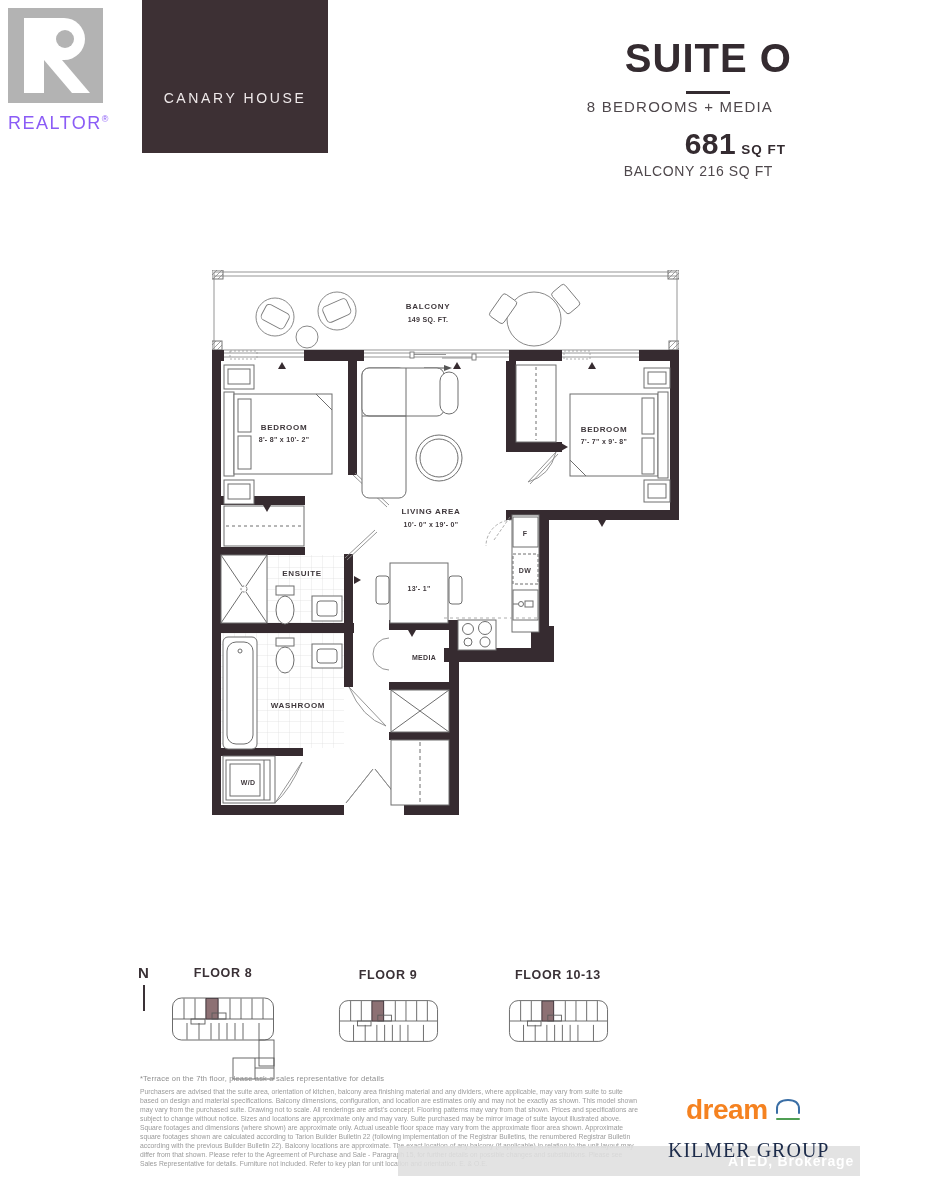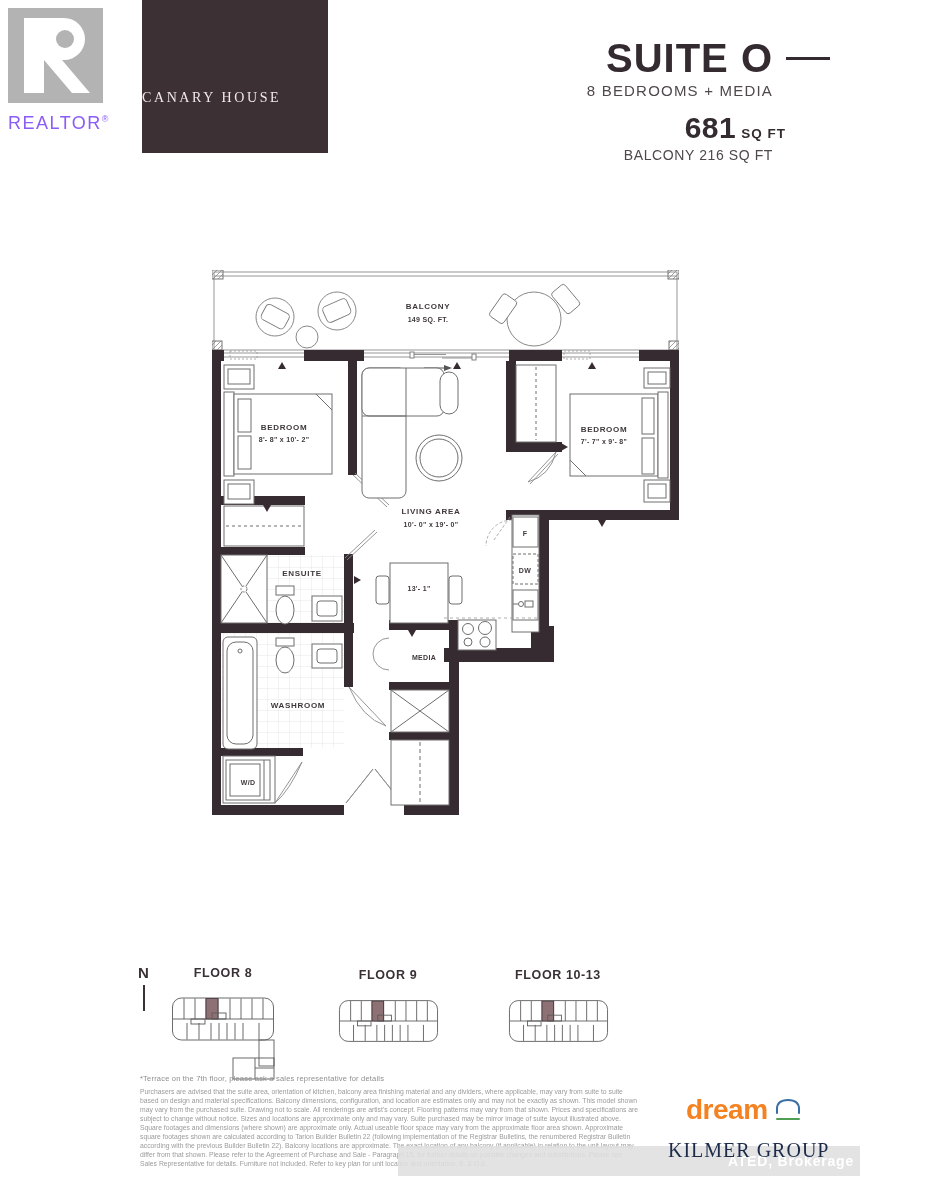--- a/index.html
+++ b/index.html
@@ -5,26 +5,26 @@
   html,body{margin:0;padding:0;background:#fff;}
   .page{position:relative;width:927px;height:1200px;background:#fff;overflow:hidden;
         font-family:"Liberation Sans","DejaVu Sans",sans-serif;color:#3a3136;}
   .abs{position:absolute;}
 
   
   .realtor{left:8px;top:8px;width:110px;text-align:left;}
   .realtor-label{display:block;margin-top:6px;font-size:18px;letter-spacing:1.5px;color:#8b5cf6;font-weight:400;}
   .realtor-label sup{font-size:9px;}
   .canary-box{left:142px;top:0;width:186px;height:153px;background:#3d3034;}
-  .canary-name{position:absolute;left:0;right:0;top:90px;color:#efe9ea;
-               font-size:14px;font-weight:400;letter-spacing:2.6px;font-family:Liberation Serif, serif;}
+  .canary-name{position:absolute;left:0;right:0;top:90px;text-align:center;color:#efe9ea;
+               font-size:14px;font-weight:400;letter-spacing:2.6px;}
 
   
   .suite{top:38px;right:97px;text-align:right;}
-  .title-row{display:flex;align-items:center;justify-content:flex-end;gap:13px;}
+  .title-row{display:flex;align-items:center;justify-content:flex-end;gap:13px;flex-direction:column;}
   .suite-title{margin:0;font-size:40px;font-weight:700;letter-spacing:1px;color:#342b30;line-height:1;}
   .title-dash{width:44px;height:3px;background:#342b30;}
   .suite-subtitle{margin-top:4px;padding-right:57px;font-size:15px;letter-spacing:1.2px;color:#4f484c;}
   .area-row{margin-top:12px;padding-right:44px;font-weight:700;color:#342b30;}
   .area-value{font-size:30px;letter-spacing:.5px;}
   .area-unit{font-size:13.5px;letter-spacing:1px;margin-left:5px;}
   .balcony-line{margin-top:2px;padding-right:57px;font-size:14px;letter-spacing:.6px;color:#4f484c;}
 
   
   .plan{left:212px;top:270px;}

